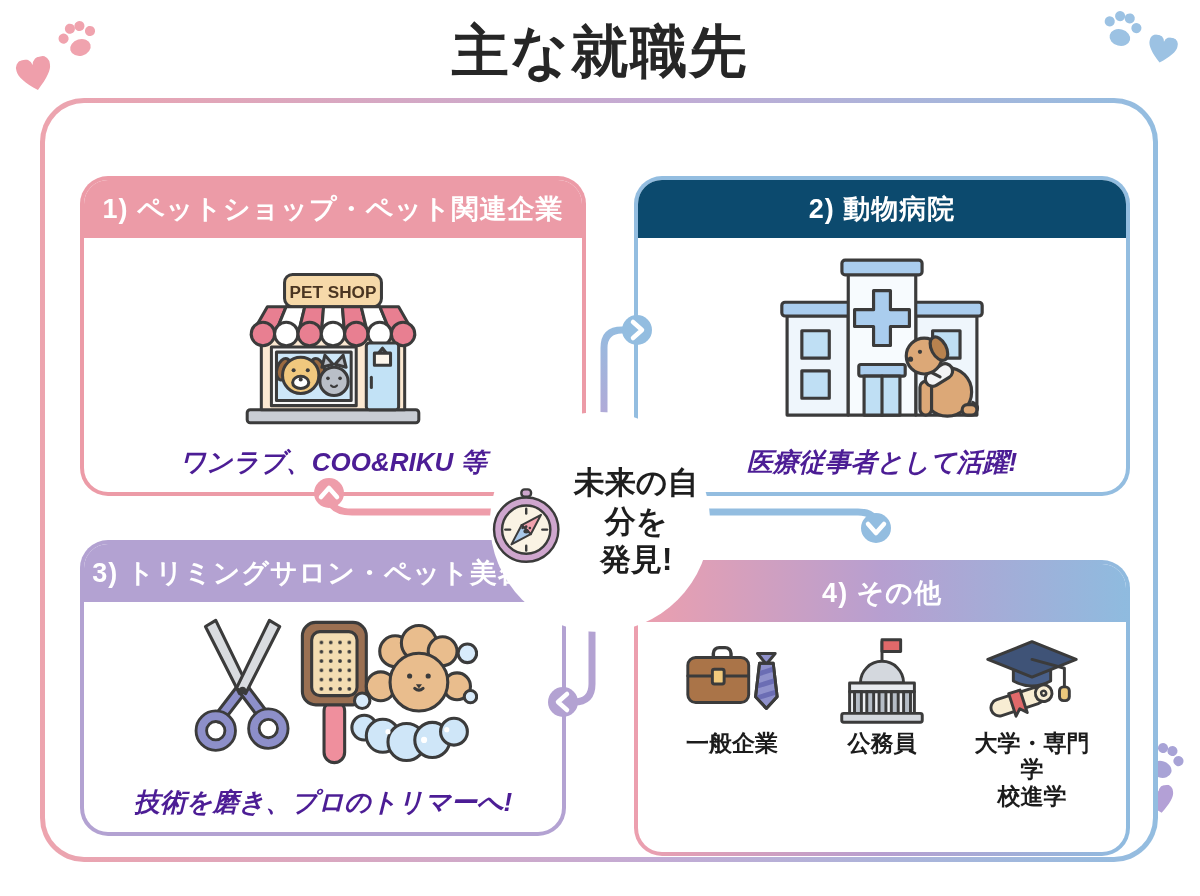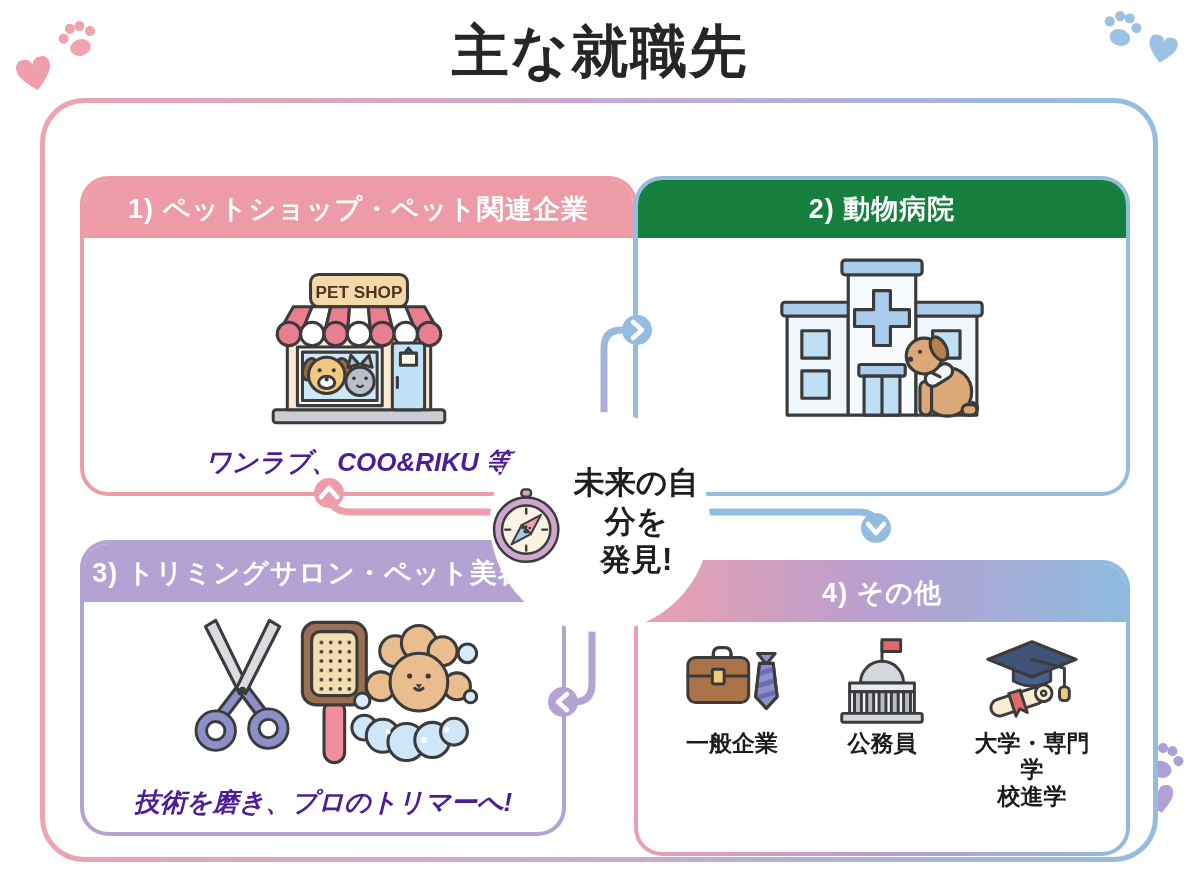--- a/index.html
+++ b/index.html
@@ -17,24 +17,24 @@
   .frame::before { content:""; position:absolute; inset:5px; background:#ffffff; border-radius:39px; }
 
   .panel { position:absolute; border-radius:28px; z-index:2; }
   .panel-inner { position:absolute; inset:4px; background:#fff; border-radius:24px; overflow:hidden;
                  display:flex; flex-direction:column; }
   .panel-header { flex:0 0 58px; display:flex; align-items:center; justify-content:center;
                   color:#fff; font-size:27px; font-weight:800; letter-spacing:1px; }
   .panel-content { flex:1; display:flex; flex-direction:column; align-items:center; }
   .caption { margin-top:auto; margin-bottom:12px; font-size:26px; font-weight:800; color:#4c1d95; text-align:right;font-style:italic; }
 
-  .p1 { left:80px;  top:176px; width:557px; height:320px; background:#ec9ba7; }
+  .p1 { left:80px;  top:176px; width:506px; height:320px; background:#ec9ba7; }
   .p1 .panel-header { background:#ec9ba7; }
   .p2 { left:634px; top:176px; width:496px; height:320px; background:#93bde0; }
-  .p2 .panel-header { background:#15803d; }
+  .p2 .panel-header { background:#0c4a6e; }
   .p3 { left:80px;  top:540px; width:486px; height:296px; background:#b3a2d2; }
   .p3 .panel-header { background:#b3a2d2; }
   .p4 { left:634px; top:540px; width:496px; height:296px; background:linear-gradient(90deg,#ec9fae,#b79fd0,#8fbbdf);margin-top:20px; }
   .p4 .panel-header { background:linear-gradient(90deg,#ec9fae,#b79fd0,#8fbbdf); }
 
   .illo { display:block; margin-top:8px; }
 
   .p4-row { display:flex; align-items:flex-start; gap:20px; margin-top:12px; }
   .p4-item { display:flex; flex-direction:column; align-items:center; width:130px; }
   .p4-label { margin-top:4px; font-size:23px; font-weight:800; color:#1c1c1c; text-align:center; white-space:pre-line; line-height:1.15; }
@@ -170,20 +170,21 @@
             <rect x="146" y="128" width="11" height="32" rx="5.5" fill="#dca877"></rect>
             <rect x="186" y="150" width="14" height="10" rx="5" fill="#dca877"></rect>
             <rect x="150" y="115" width="28" height="14" rx="7" fill="#f3f4f6" transform="rotate(-32 164 122)"></rect>
             <line x1="158" y1="114" x2="164" y2="124" transform="rotate(-32 164 122)"></line>
             <circle cx="150" cy="104" r="17" fill="#dca877"></circle>
             <ellipse cx="164" cy="97" rx="7" ry="12" fill="#b8824e" transform="rotate(-28 164 97)"></ellipse>
             <circle cx="146" cy="100" r="2" fill="#3b3b3b" stroke="none"></circle>
             <circle cx="137" cy="107" r="2.5" fill="#3b3b3b" stroke="none"></circle>
           </g>
         </svg>
+        <div class="caption">医療従事者として活躍!</div>
       </div>
     </div>
   </div>
 
   <div class="panel p3">
     <div class="panel-inner">
       <div class="panel-header">
         <span>3) トリミングサロン・ペット美容室</span>
       </div>
       <div class="panel-content">

